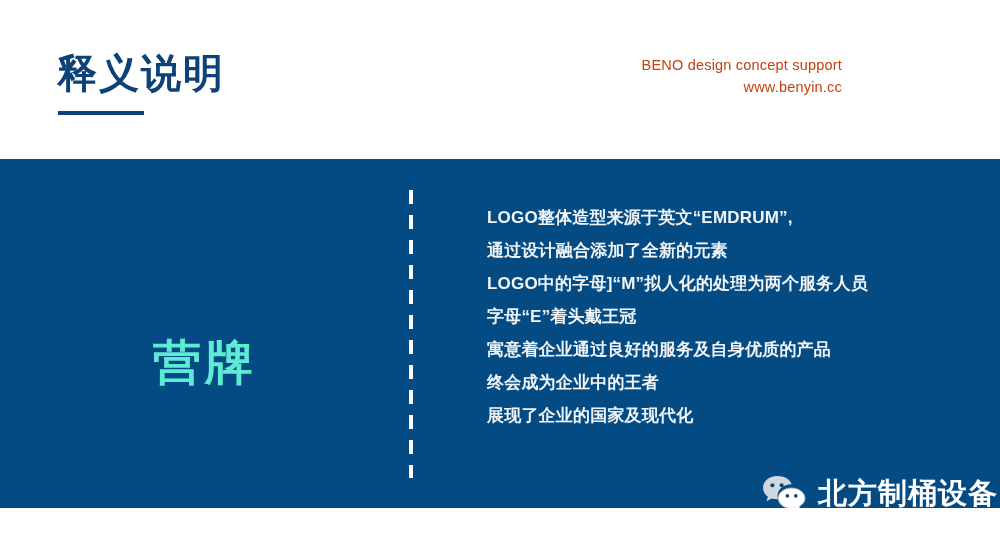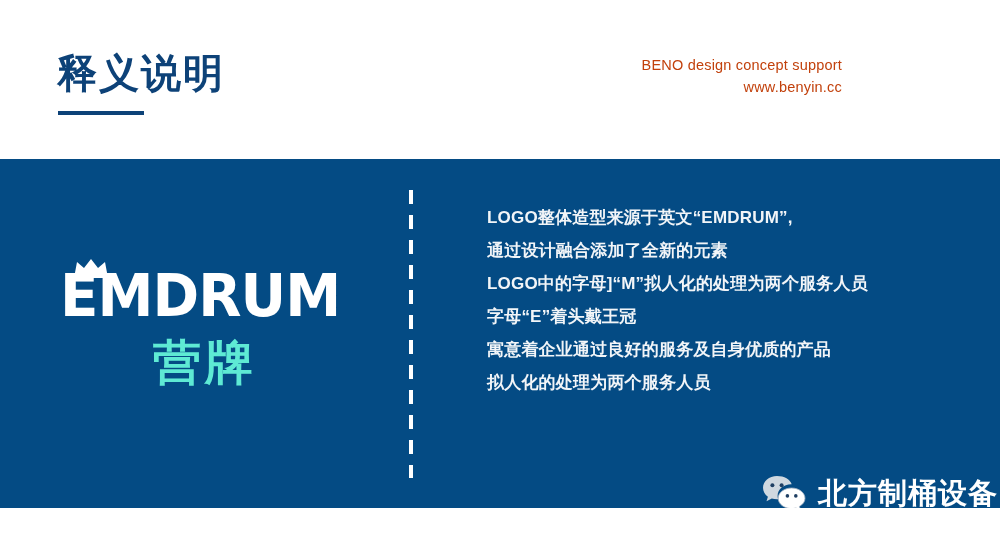--- a/index.html
+++ b/index.html
@@ -179,38 +179,33 @@
   <div class="title-underline"></div>
 
   <div class="header-credit">
     <span>BENO design concept support</span>
     <span class="line2">www.benyin.cc</span>
   </div>
 
   <div class="panel">
 
     <div class="logo-block">
-      <div class="logo-wordmark">
-        <svg class="logo-crown" viewBox="0 0 48 19" aria-hidden="true">
-          <path d="M0 19 L3 3 L10 9 L17 0 L24 9 L31 3 L34 19 Z" fill="#ffffff" transform="translate(7,0)"></path>
-        </svg>
-        <div class="logo-text">EMDRUM</div>
-      </div>
       <div class="logo-cn">营牌</div>
     </div>
 
     <div class="divider"></div>
 
     <div class="copy">
       <div class="copy-line">LOGO整体造型来源于英文“EMDRUM”,</div>
       <div class="copy-line">通过设计融合添加了全新的元素</div>
       <div class="copy-line">LOGO中的字母]“M”拟人化的处理为两个服务人员</div>
       <div class="copy-line">字母“E”着头戴王冠</div>
       <div class="copy-line">寓意着企业通过良好的服务及自身优质的产品</div>
-      <div class="copy-line">拟人化的处理为两个服务人员</div>
+      <div class="copy-line">终会成为企业中的王者</div>
+      <div class="copy-line">展现了企业的国家及现代化</div>
     </div>
 
     <div class="watermark">
       <svg class="wechat-icon" viewBox="0 0 44 36" aria-hidden="true">
         <path d="M15 1 C7 1 1 6.3 1 12.8 C1 16.4 2.9 19.6 5.9 21.7 L4.5 26.3 L9.8 23.5 C11.4 24 13.2 24.3 15 24.3 C15.4 24.3 15.8 24.3 16.2 24.2 C15.8 23.1 15.6 21.9 15.6 20.7 C15.6 14.3 21.7 9.2 29.1 9.2 C29.3 9.2 29.5 9.2 29.7 9.2 C28.3 4.5 22.3 1 15 1 Z" fill="#cfd8e0"></path>
         <circle cx="10.4" cy="10.3" r="2.0" fill="#1f3f63"></circle>
         <circle cx="19.6" cy="10.3" r="2.0" fill="#1f3f63"></circle>
         <path d="M43 23.3 C43 17.6 36.9 13 29.6 13 C22.3 13 16.2 17.6 16.2 23.3 C16.2 29 22.3 33.6 29.6 33.6 C31.1 33.6 32.6 33.4 34 33 L38.6 35.4 L37.4 31.4 C40.8 29.6 43 26.7 43 23.3 Z" fill="#ffffff" stroke="#9fb0c2" stroke-width="0.8"></path>
         <circle cx="25.4" cy="20.9" r="1.8" fill="#1f3f63"></circle>
         <circle cx="33.8" cy="20.9" r="1.8" fill="#1f3f63"></circle>

